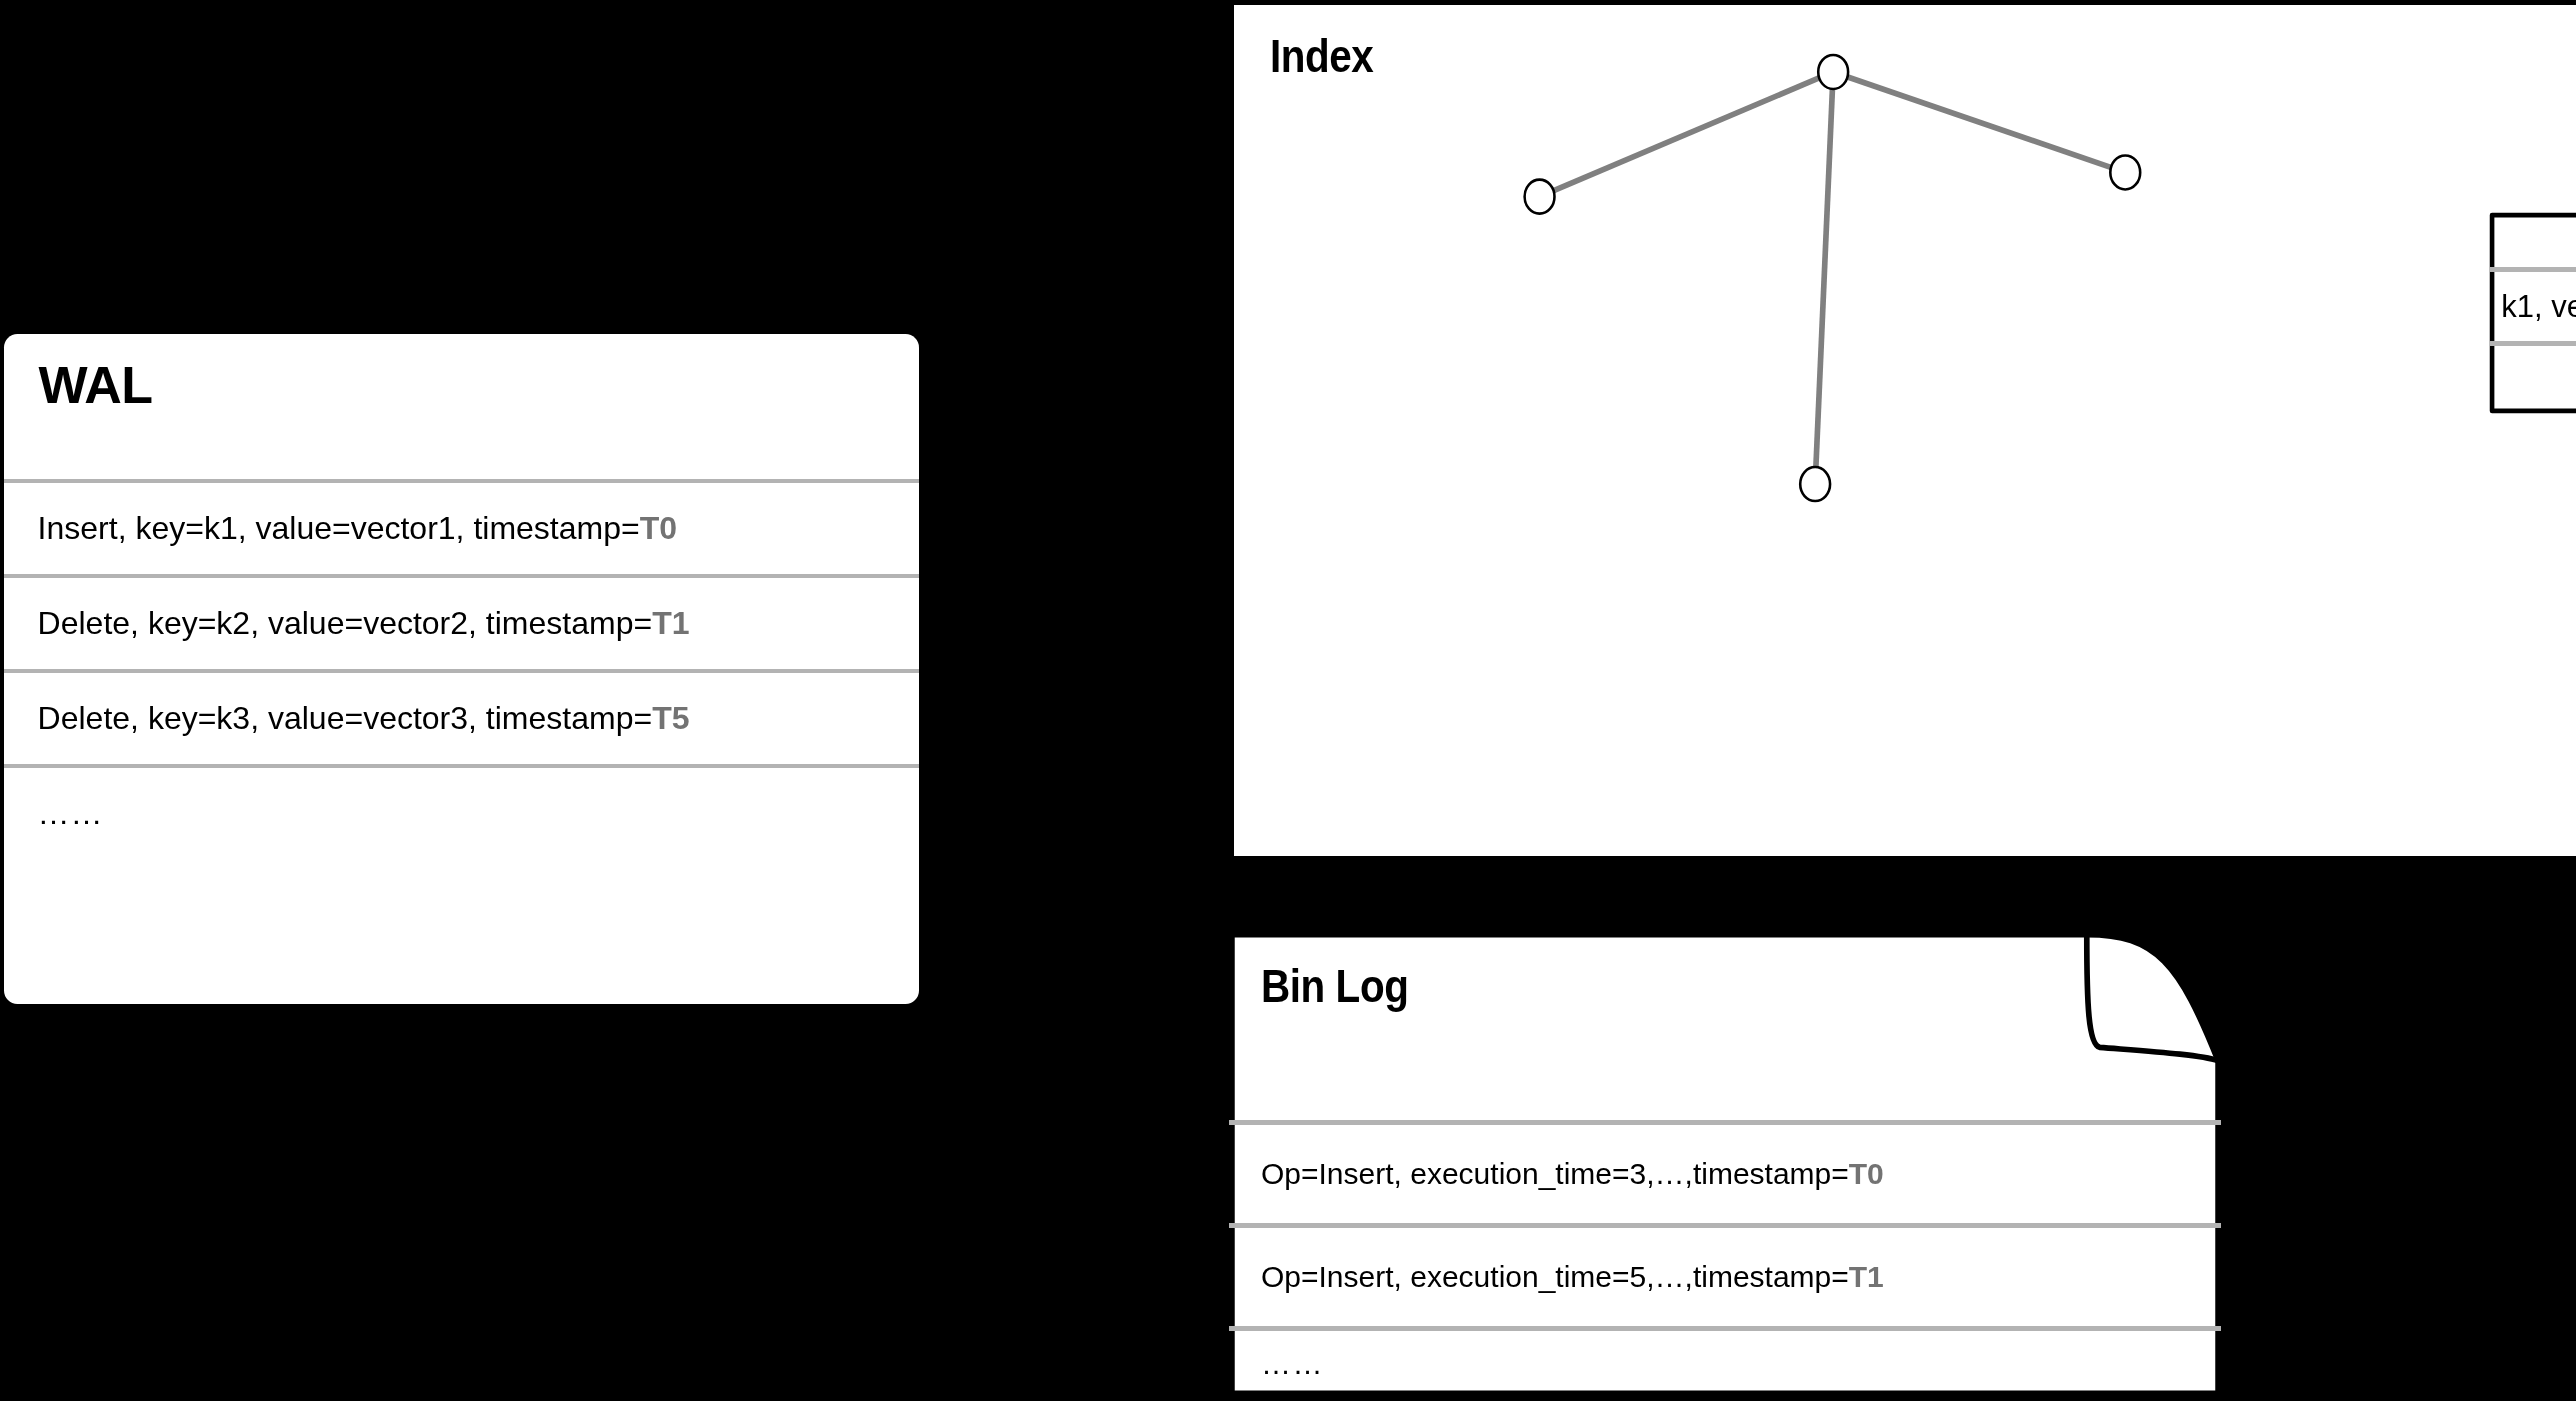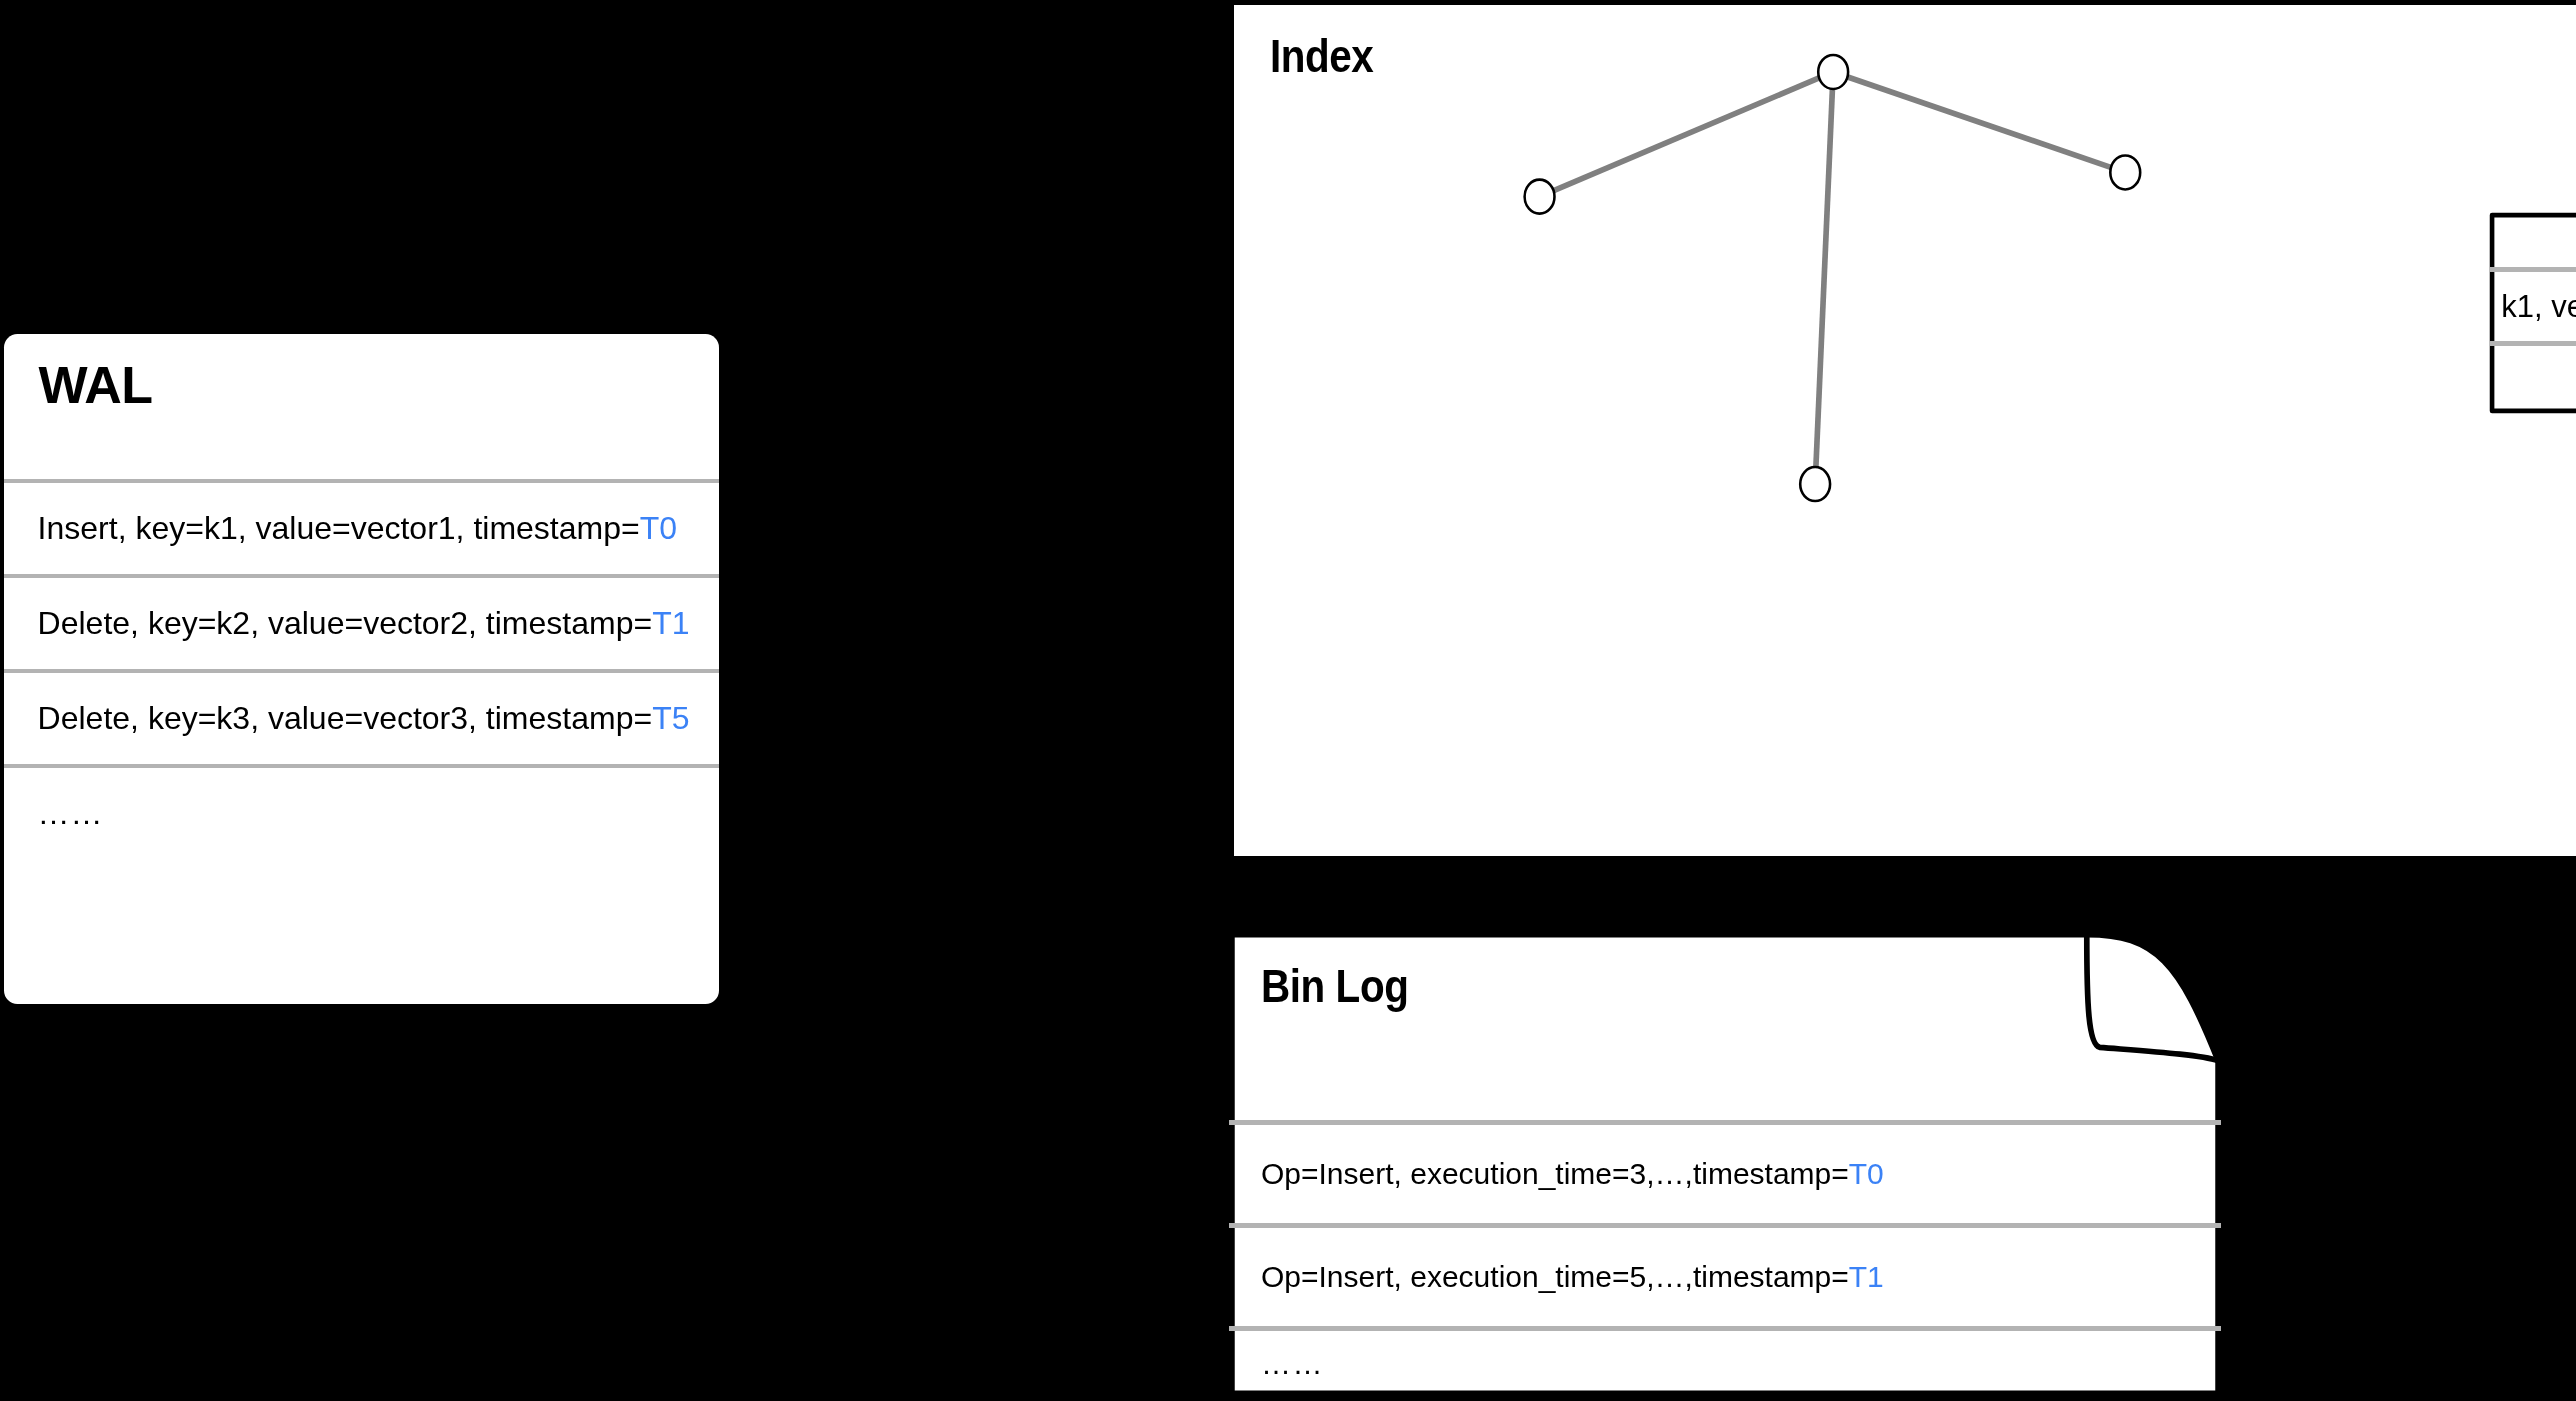--- a/index.html
+++ b/index.html
@@ -4,38 +4,38 @@
 <style>
   html,body{margin:0;padding:0;background:#000;}
   body{
     width:2817px;height:1402px;position:relative;overflow:hidden;
     font-family:"Liberation Sans", sans-serif;
   }
   .panel{position:absolute;background:#fff;box-sizing:border-box;}
   .rounded{border-radius:13.4px;}
 
   
-  #wal{left:3.6px;top:334px;width:715px;height:670px;}
+  #wal{left:3.6px;top:334px;width:915px;height:670px;}
   .wal-title{
     position:absolute;left:35px;top:25px;
     font-size:52px;font-weight:bold;color:#000;letter-spacing:-0.5px;
     line-height:1;
   }
   .wal-rows{position:absolute;left:0;top:145px;width:100%;}
   .wal-row{
     position:relative;height:95px;box-sizing:border-box;
     border-top:4.6px solid #b3b3b3;
     display:flex;align-items:center;
   }
   .wal-row .txt{
     padding-left:34px;font-size:32px;color:#000;white-space:nowrap;
   }
   .wal-row.ellipsis .txt{font-size:32px;letter-spacing:1px;}
 
-  .ts{color:#3b82f6;font-weight:normal;}
+  .ts{color:#737373;font-weight:bold;}
 
   
   #index{left:1234px;top:5.2px;width:1578px;height:851px;}
   .index-title{
     position:absolute;left:36px;top:27px;
     font-size:47px;font-weight:bold;color:#000;
     font-family:"Liberation Sans", sans-serif;
     transform:scaleX(0.86);transform-origin:left top;
     line-height:1;letter-spacing:-0.5px;
   }

